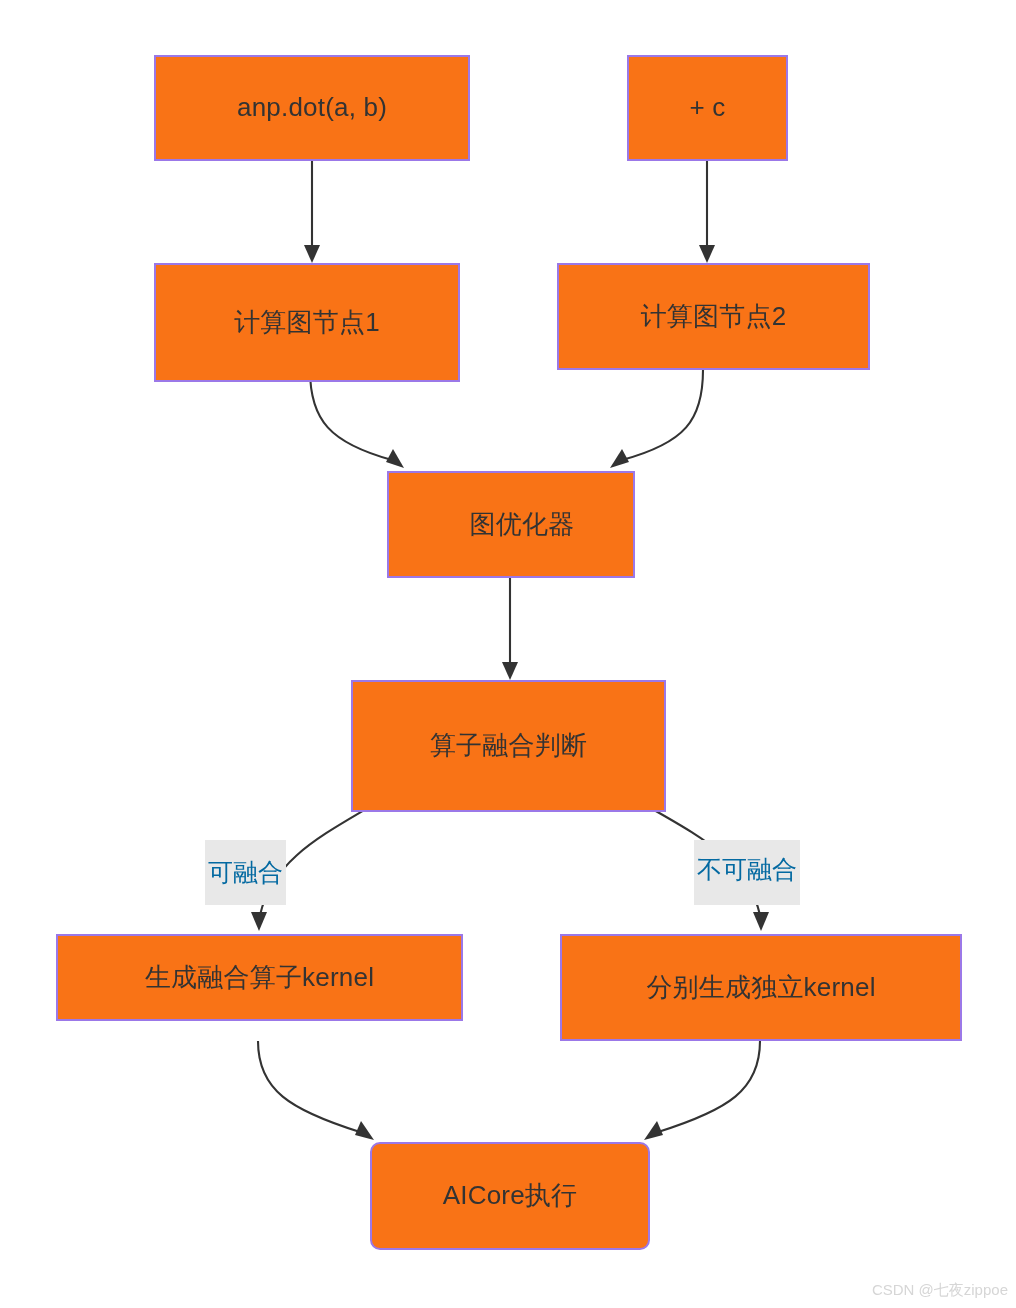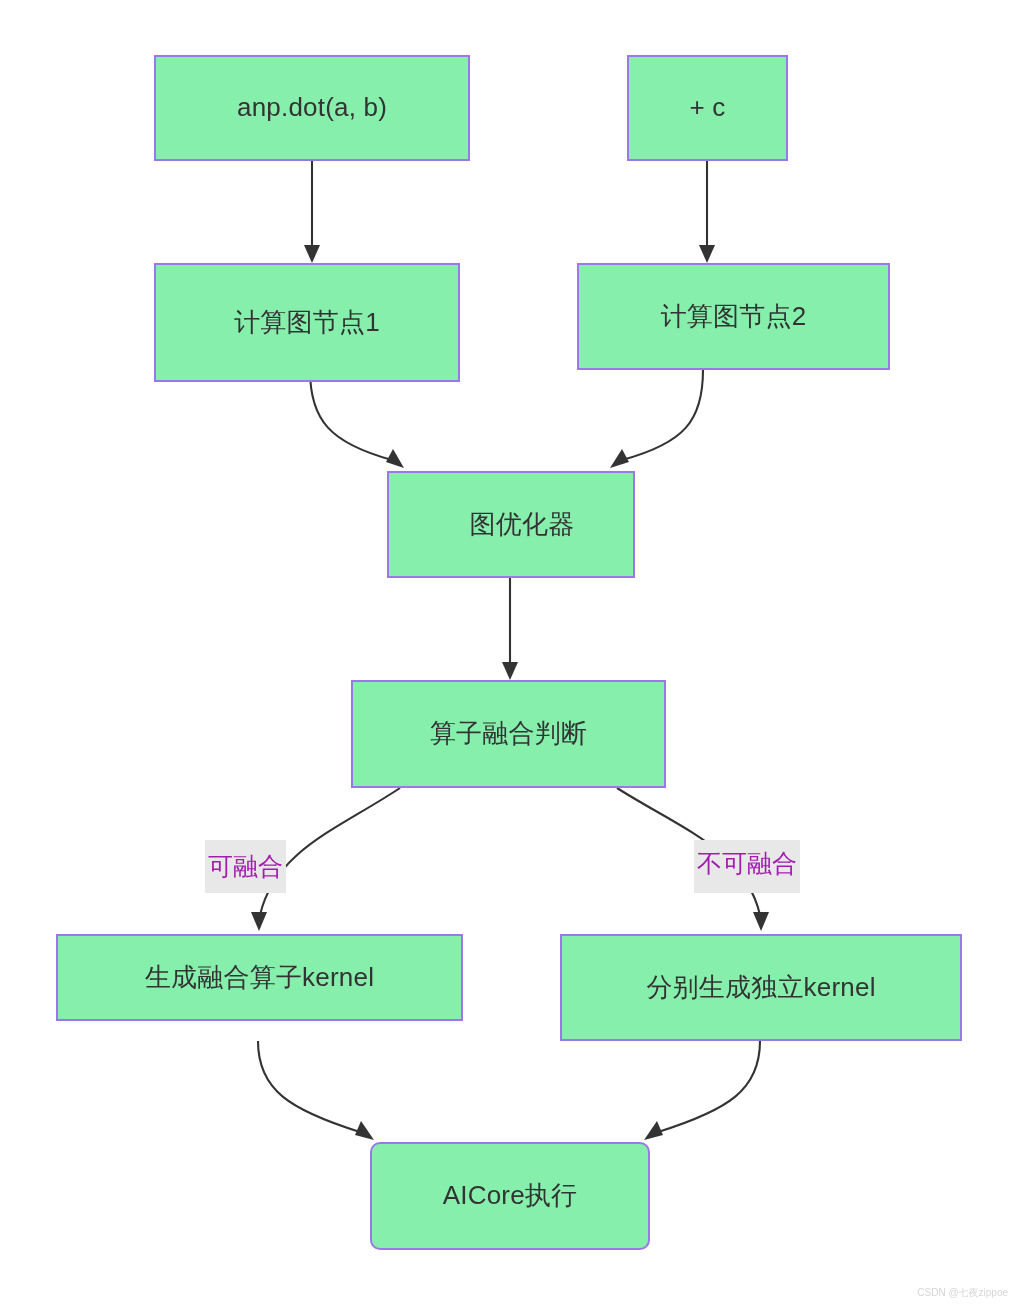--- a/index.html
+++ b/index.html
@@ -26,49 +26,49 @@
     stroke: #333333;
     stroke-width: 2.1;
   }
   .arrow-head {
     fill: #333333;
     stroke: none;
   }
   .node-box {
     position: absolute;
     box-sizing: border-box;
-    background: #86efac;
+    background: #f97316;
     border: 2.5px solid #9b78e8;
     display: flex;
     align-items: center;
     justify-content: center;
     text-align: center;
   }
   .node-label {
     color: #333333;
     font-size: 26px;
     line-height: 1.2;
     letter-spacing: 0.2px;
     white-space: nowrap;
   }
   .edge-label {
     position: absolute;
     background: #e8e8e8;
-    color: #a21caf;
+    color: #0369a1;
     font-size: 25px;
     line-height: 1.15;
-    padding: 12px 3px;
+    padding: 18px 3px;
     white-space: nowrap;
   }
   .watermark {
     position: absolute;
     right: 8px;
     bottom: 8px;
     color: #d6d6d6;
-    font-size: 10px;
+    font-size: 15px;
     white-space: nowrap;
     user-select: none;
   }
 </style>
 </head>
 <body>
 
 <svg id="flow-canvas" viewBox="0 0 1016 1308">
 
   <g>
@@ -122,29 +122,29 @@
 </div>
 
 <div class="node-box" id="node-n2" style="left:627px; top:55px; width:161px; height:106px;">
   <span class="node-label">+ c</span>
 </div>
 
 <div class="node-box" id="node-n3" style="left:154px; top:263px; width:306px; height:119px;">
   <span class="node-label">计算图节点1</span>
 </div>
 
-<div class="node-box" id="node-n4" style="left:557px; top:263px; width:313px; height:107px;margin-left:20px;">
+<div class="node-box" id="node-n4" style="left:557px; top:263px; width:313px; height:107px;">
   <span class="node-label">计算图节点2</span>
 </div>
 
 <div class="node-box" id="node-n5" style="left:387px; top:471px; width:248px; height:107px;padding-left:22px;">
   <span class="node-label">图优化器</span>
 </div>
 
-<div class="node-box" id="node-n6" style="left:351px; top:680px; width:315px; height:108px;">
+<div class="node-box" id="node-n6" style="left:351px; top:680px; width:315px; height:132px;">
   <span class="node-label">算子融合判断</span>
 </div>
 
 <div class="node-box" id="node-n7" style="left:56px; top:934px; width:407px; height:87px;">
   <span class="node-label">生成融合算子kernel</span>
 </div>
 
 <div class="node-box" id="node-n8" style="left:560px; top:934px; width:402px; height:107px;">
   <span class="node-label">分别生成独立kernel</span>
 </div>

